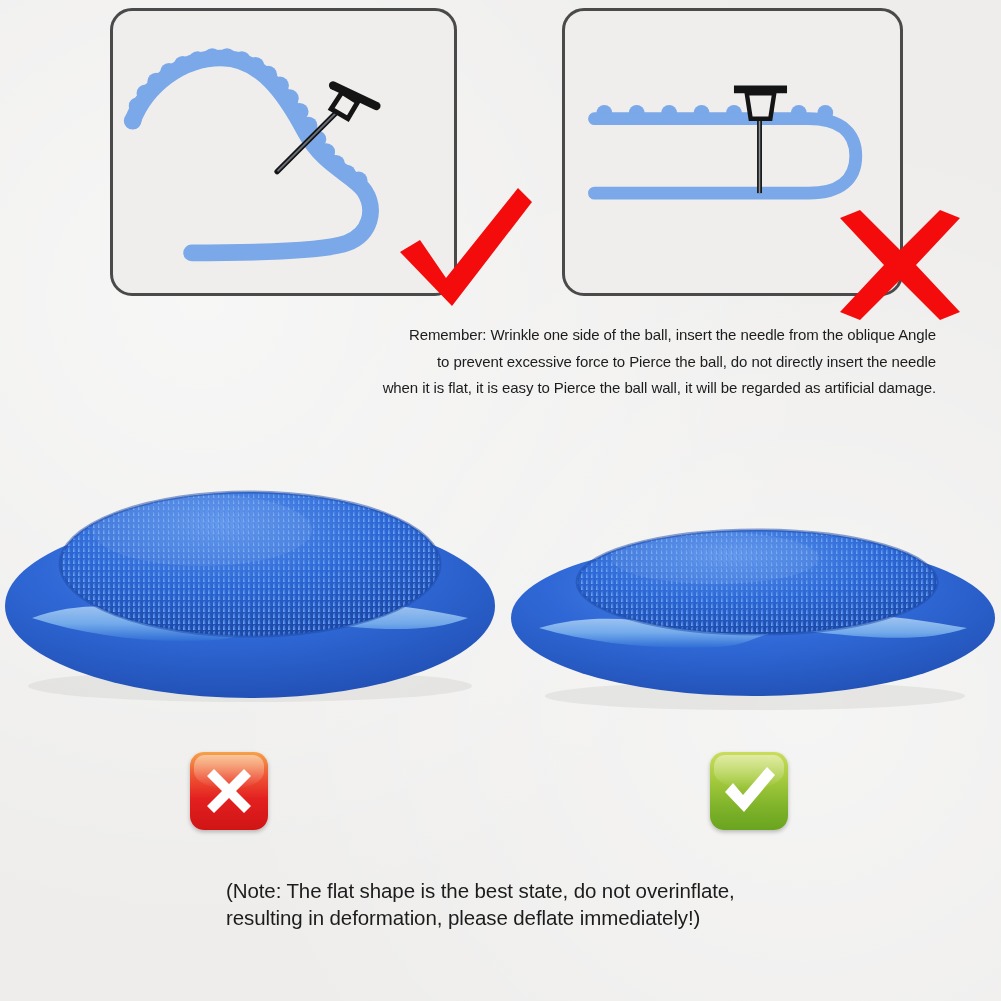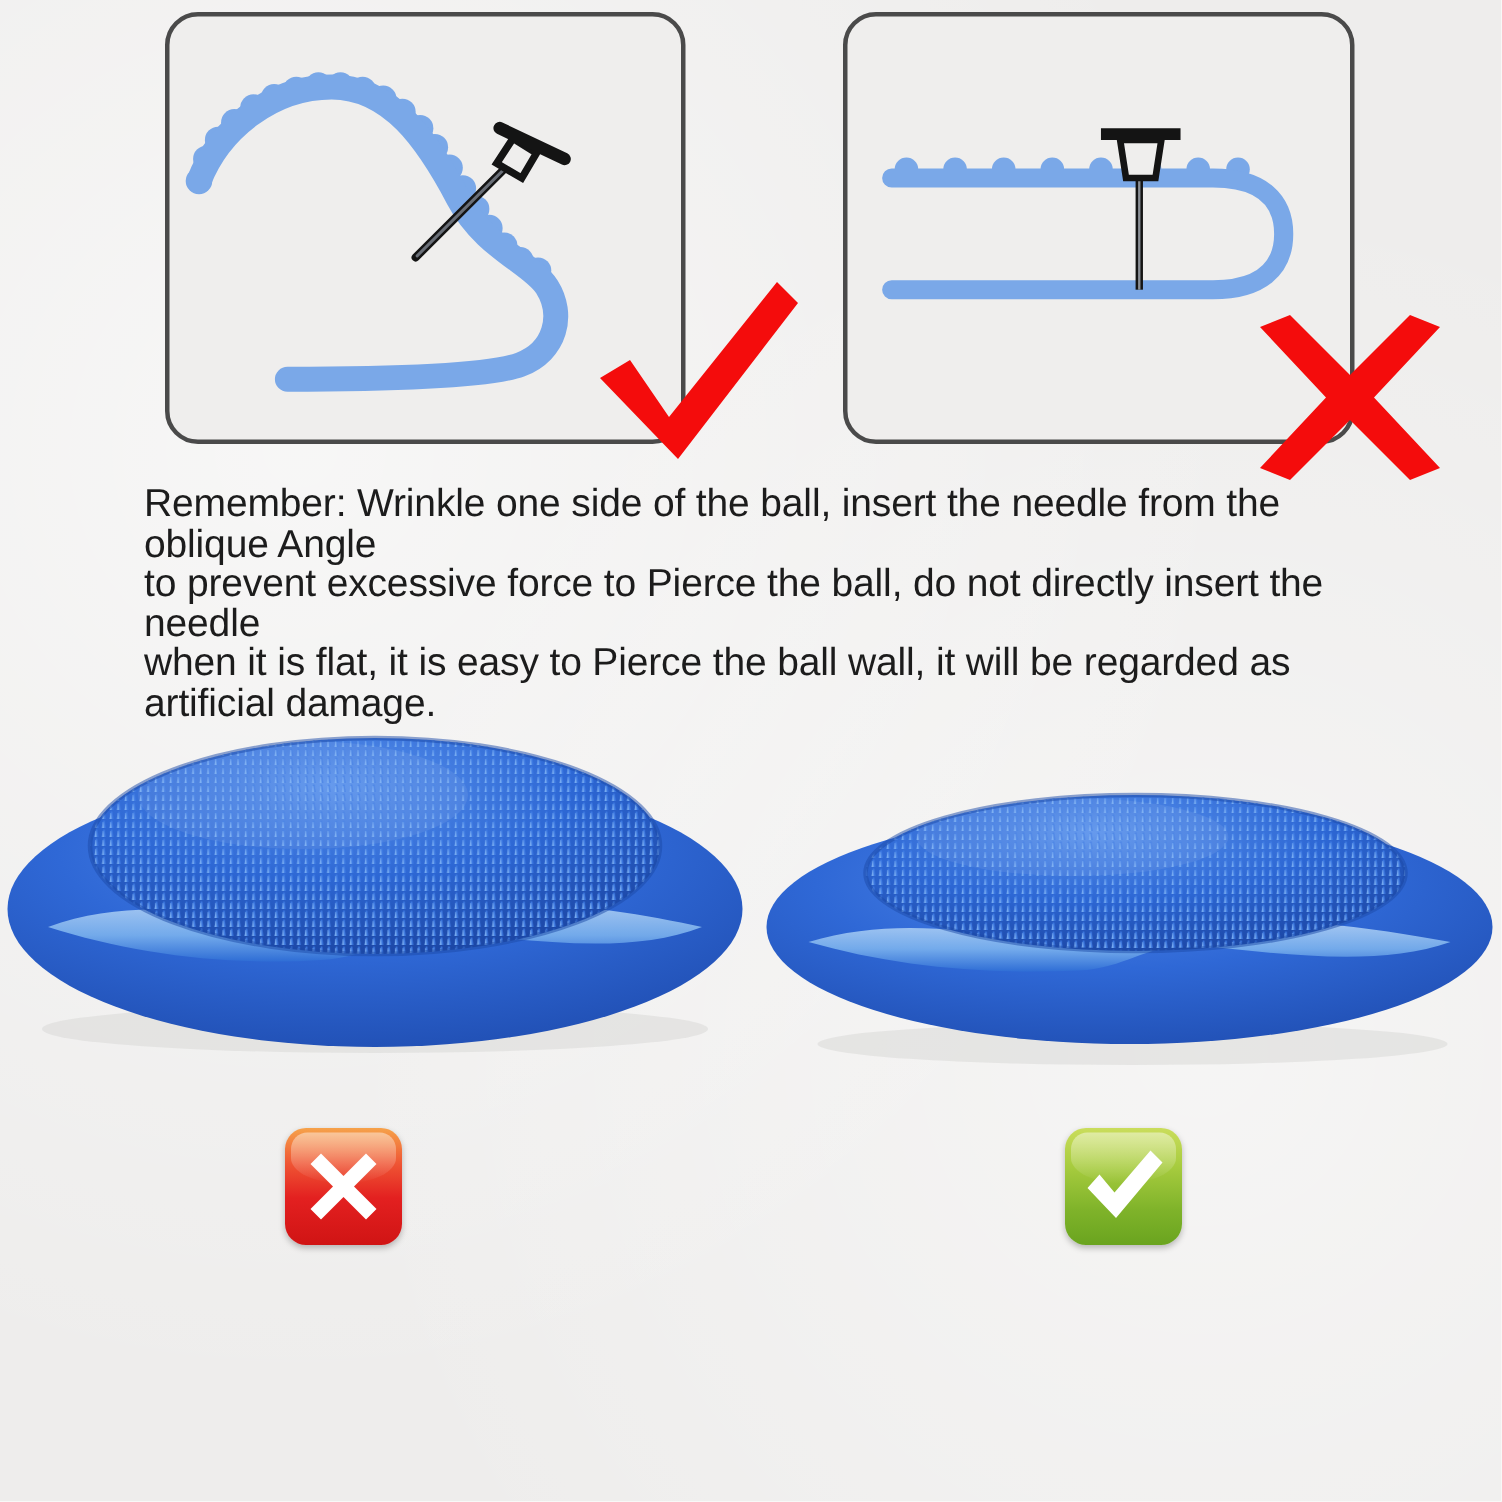--- a/index.html
+++ b/index.html
@@ -56,26 +56,27 @@
   }
   #verdict-check { left: 396px; top: 182px; width: 140px; height: 128px; }
   #verdict-cross { left: 836px; top: 210px; width: 128px; height: 110px; }
 
   
   #instruction-text {
     position: absolute;
     left: 96px;
     top: 322px;
     width: 840px;
-    font-size: 26px;
+    font-size: 15px;
     line-height: 26.5px;
     color: #1c1c1c;
     letter-spacing: -0.1px;
     z-index: 2;
     white-space: pre-line;
+    text-align: right;
   }
 
   
   .disc-wrap {
     position: absolute;
     z-index: 2;
   }
   #disc-overinflated { left: 2px;   top: 468px; width: 496px; height: 240px; }
   #disc-correct      { left: 505px; top: 500px; width: 496px; height: 212px; }
 
@@ -331,14 +332,16 @@
       <path d="M 24 17 L 39 32 L 54 17 L 61 24 L 46 39 L 61 54 L 54 61 L 39 46 L 24 61 L 17 54 L 32 39 L 17 24 Z" fill="#ffffff"></path>
     </svg>
   </div>
 
   <div class="badge" id="badge-good">
     <svg class="badge-glyph" viewBox="0 0 78 78">
       <path d="M 15 40 L 23 31 L 33 43 L 57 15 L 65 23 L 34 60 Z" fill="#ffffff"></path>
     </svg>
   </div>
 
+  <div id="note-text">(Note: The flat shape is the best state, do not overinflate,
+resulting in deformation, please deflate immediately!)</div>
 
 </div>
 
 </body></html>

